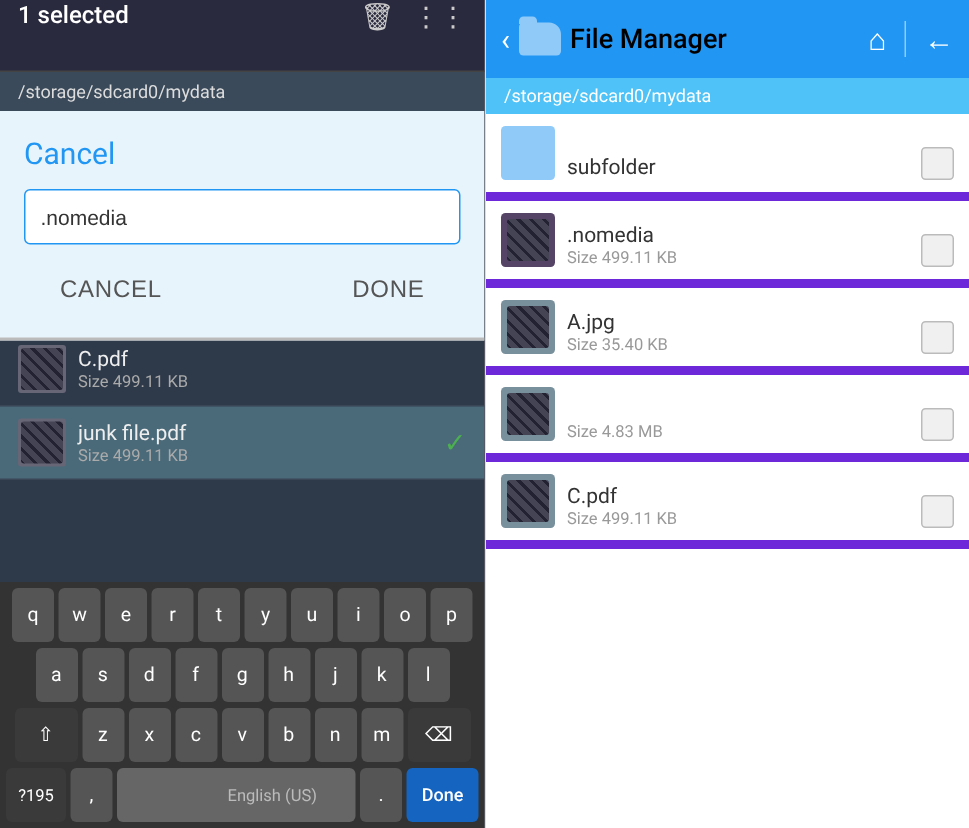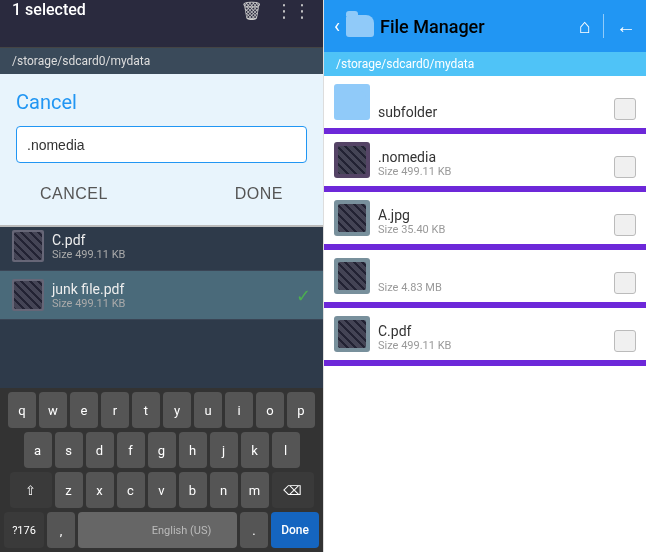--- a/index.html
+++ b/index.html
@@ -544,21 +544,21 @@
       <div class="key">x</div>
       <div class="key">c</div>
       <div class="key">v</div>
       <div class="key">b</div>
       <div class="key">n</div>
       <div class="key">m</div>
       <div class="key backspace-key">⌫</div>
     </div>
 
     <div class="bottom-row">
-      <div class="key-123">?176</div>
+      <div class="key-123">?195</div>
       <div class="key-comma">,</div>
       <div class="key-space">English (US)</div>
       <div class="key-period">.</div>
       <div class="key-done">Done</div>
     </div>
   </div>
 </div>
 
 <div class="right-panel">
 

